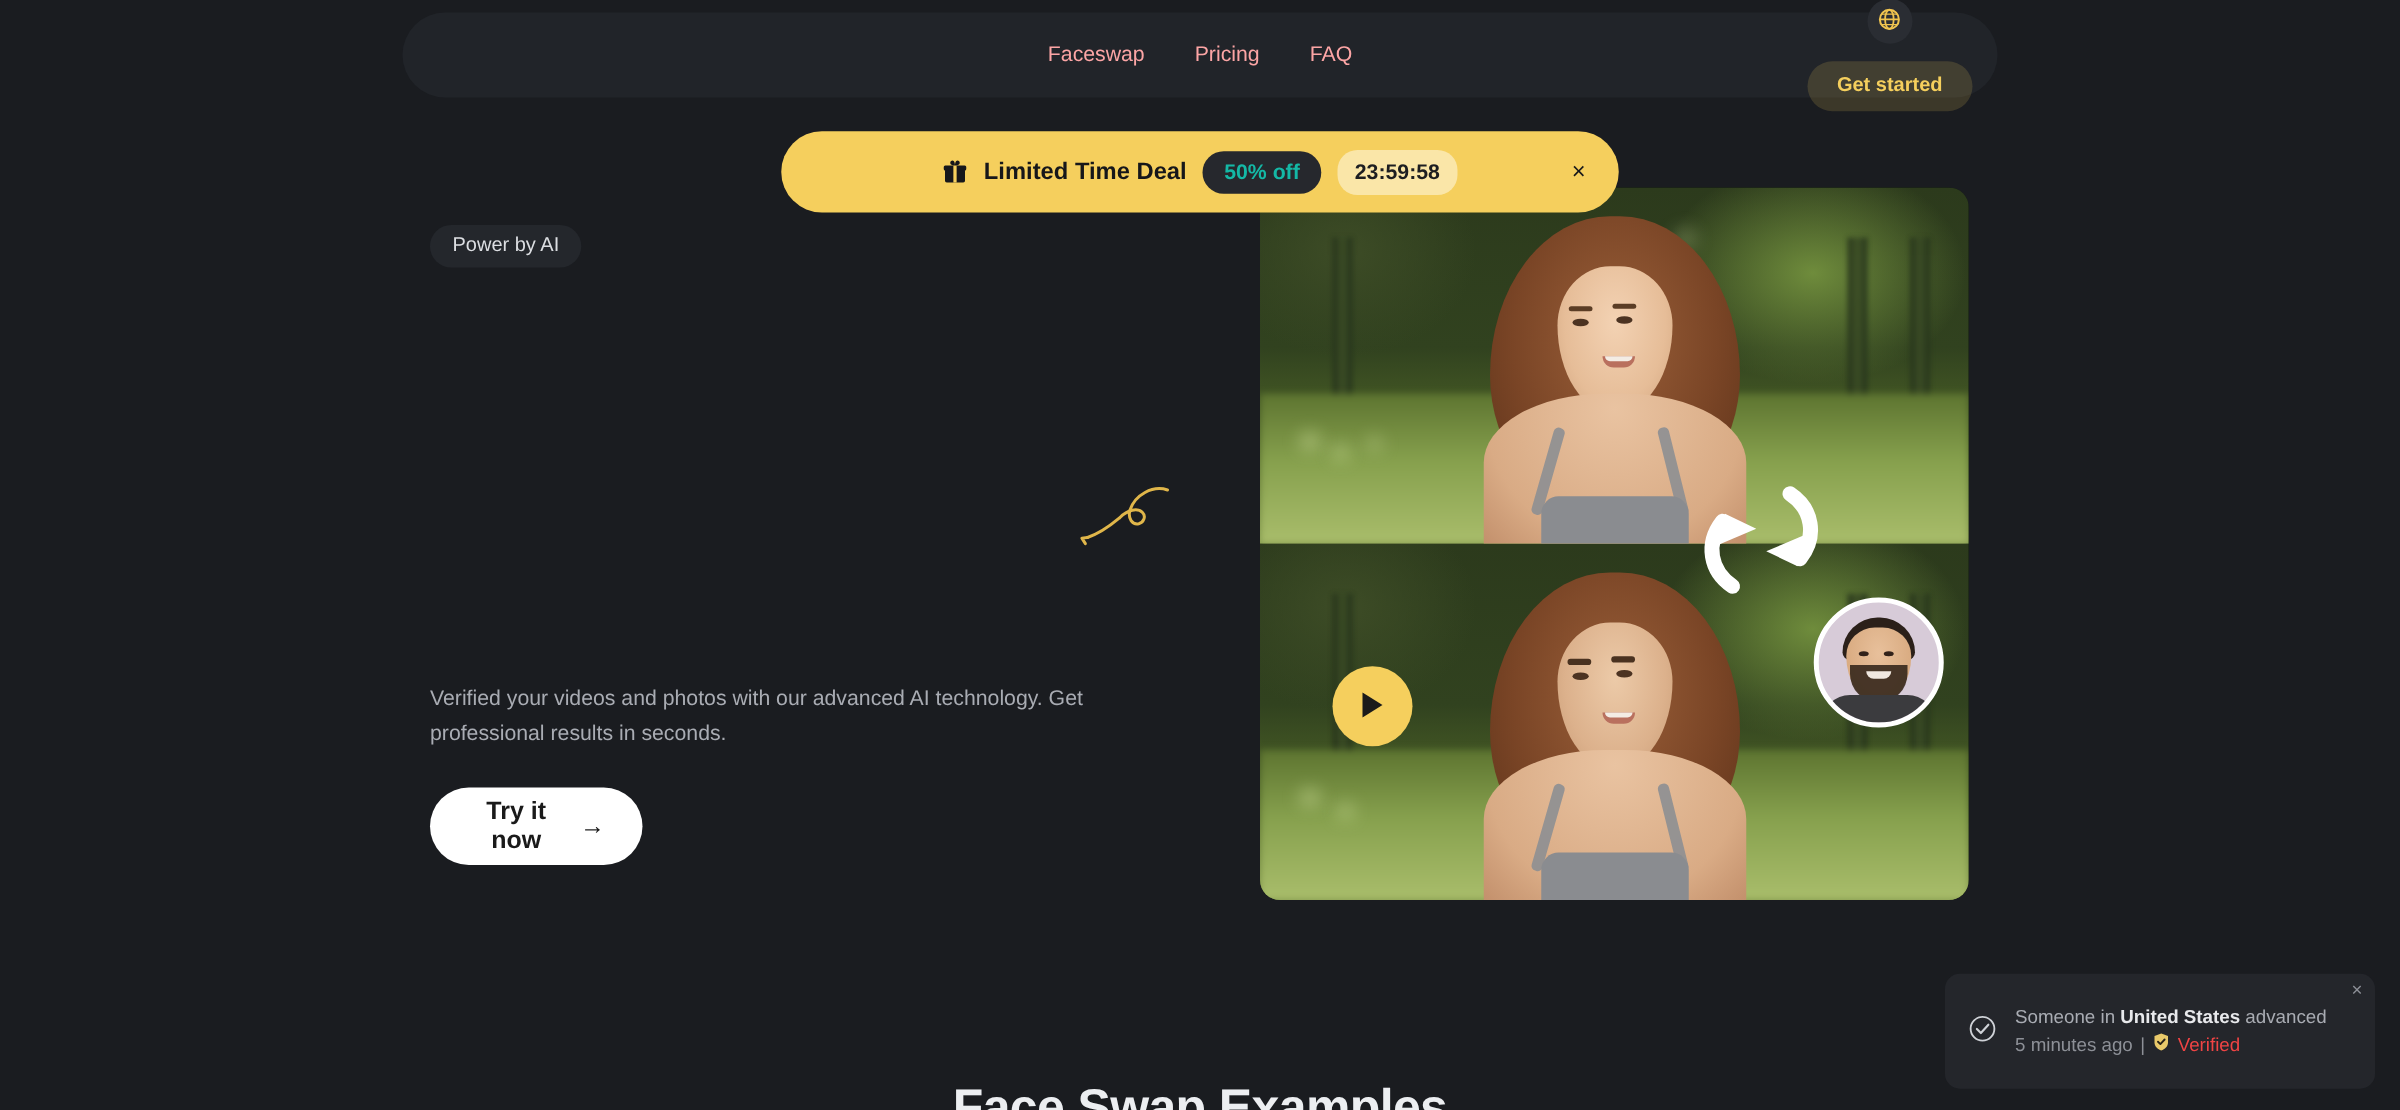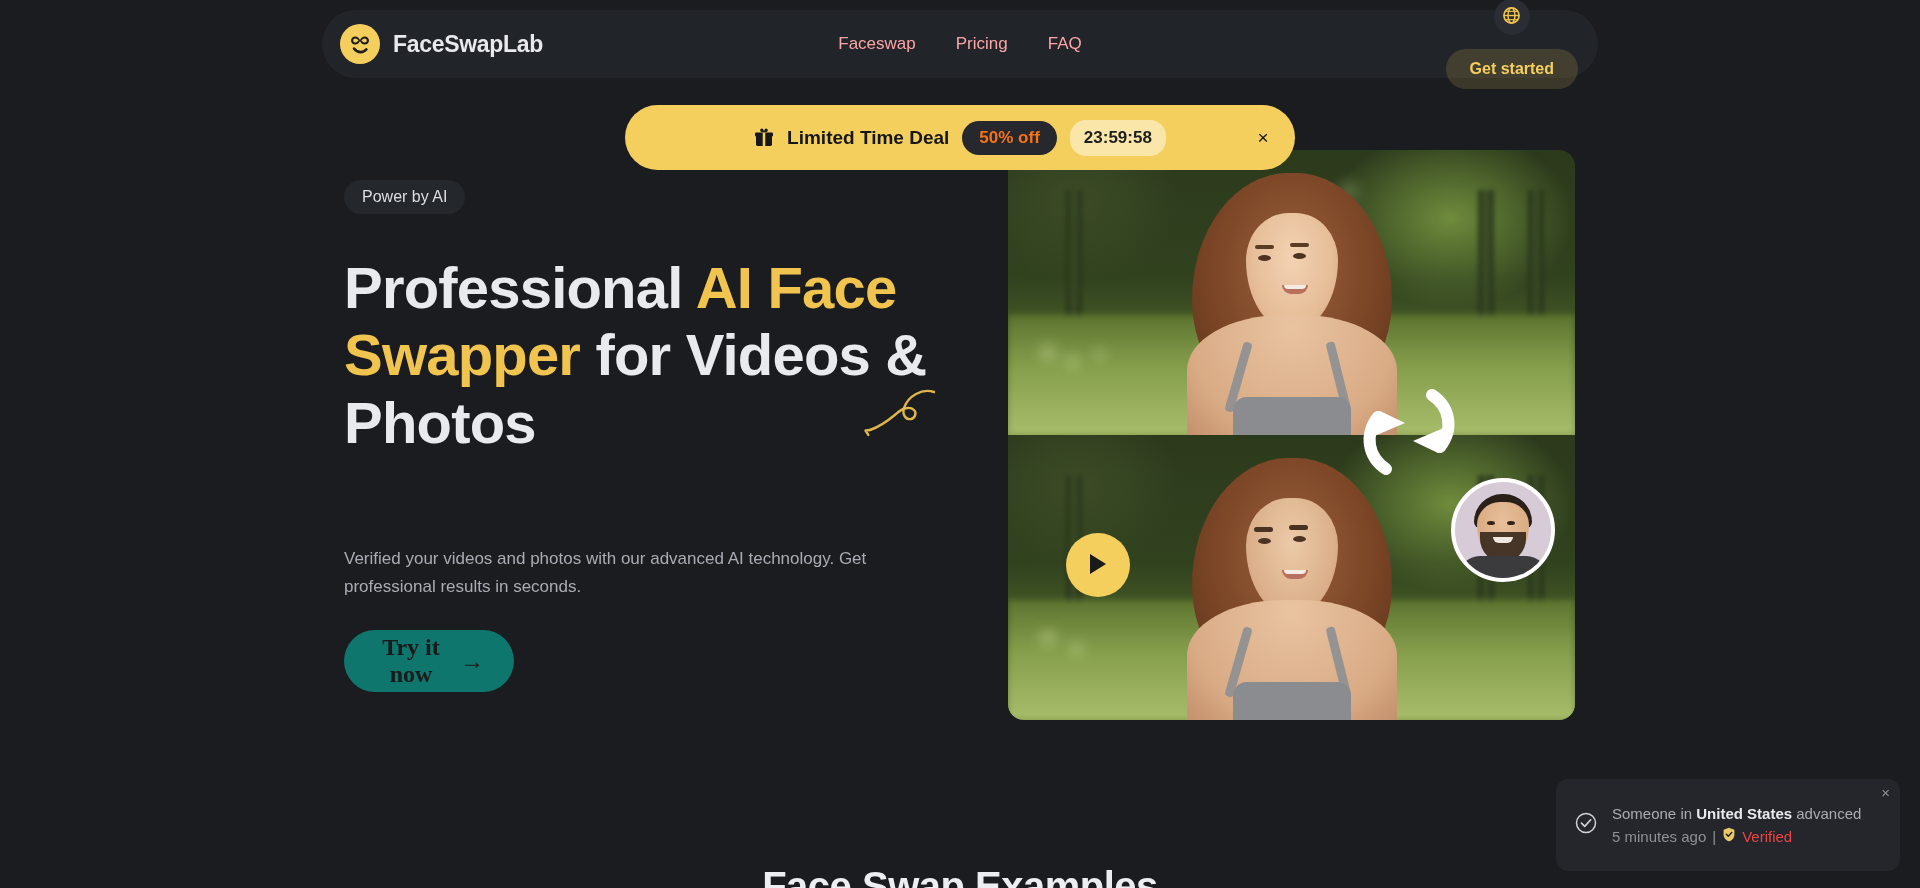--- a/index.html
+++ b/index.html
@@ -55,21 +55,21 @@
   #promo-banner {
     position: absolute; left: 625px; top: 105px;
     width: 670px; height: 65px;
     background: #f5cf5d; border-radius: 33px;
     display: flex; align-items: center; justify-content: center; gap: 13px;
     z-index: 5;
   }
   #promo-gift-icon { display: flex; align-items: center; }
   #promo-label { color: #16171a; font-size: 19px; font-weight: bold; white-space: nowrap; }
   #promo-discount {
-    background: #26282d; color: #f97316;
+    background: #26282d; color: #14b8a6;
     font-size: 17px; font-weight: bold;
     border-radius: 17px; padding: 7px 17px; white-space: nowrap;
   }
   #promo-timer {
     background: #fae6a8; color: #1d1e21;
     font-size: 17px; font-weight: bold;
     border-radius: 16px; padding: 8px 14px; white-space: nowrap;
   }
   #promo-close {
     position: absolute; right: 20px; top: 50%; transform: translateY(-50%);
@@ -90,26 +90,26 @@
     color: #e9eaee; letter-spacing: -0.8px;
   }
   .accent { color: #f0c44f; }
   #hero-arrow { position: absolute; left: 834px; top: 386px; }
   #hero-subtitle {
     position: absolute; left: 344px; top: 545px;
     width: 560px; color: #a9acb3; font-size: 17px; line-height: 1.62;
   }
   #try-now-button {
     position: absolute; left: 344px; top: 630px;
-    background: #0f766e; color: #1a1a1a;
-    font-size: 24px; font-weight: bold;
+    background: #ffffff; color: #1a1a1a;
+    font-size: 20px; font-weight: bold;
     border: none; border-radius: 32px;
     padding: 0 30px; height: 62px; width: 170px;
     cursor: pointer; display: flex; align-items: center; gap: 12px;
-    font-family: Liberation Serif, serif;
+    font-family: Liberation Sans, sans-serif;
   }
 
   
   #hero-video {
     position: absolute; left: 1008px; top: 150px;
     width: 567px; height: 570px;
     border-radius: 16px; overflow: hidden;
     background: #14210f;
   }
   .video-pane { position: absolute; left: 0; width: 567px; height: 285px; overflow: hidden; }
@@ -234,29 +234,20 @@
     position: absolute; left: 0; right: 0; top: 864px;
     text-align: center; color: #eceef1;
     font-size: 40px; font-weight: bold; letter-spacing: -0.5px;
   }
 </style>
 </head>
 <body>
 
 <div id="header-bar">
 
-  <div id="brand">
-    <div id="logo-mark">
-      <svg width="40" height="40" viewBox="0 0 40 40">
-        <path d="M11 16.5c0-2.3 1.9-4 4.2-4 2.5 0 4 2 4.8 3.6.8-1.6 2.3-3.6 4.8-3.6 2.3 0 4.2 1.7 4.2 4s-1.9 4.1-4.2 4.1c-2.5 0-4-2-4.8-3.6-.8 1.6-2.3 3.6-4.8 3.6-2.3 0-4.2-1.8-4.2-4.1zm4.2 1.9c1.6 0 2.7-1.3 3.4-2-.7-.7-1.8-1.9-3.4-1.9-1.1 0-2 .8-2 1.9s.9 2 2 2zm9.6 0c1.1 0 2-.9 2-2s-.9-1.9-2-1.9c-1.6 0-2.7 1.2-3.4 1.9.7.7 1.8 2 3.4 2z" fill="#1d1d1f"></path>
-        <path d="M14 24.5c1.6 2.3 4 3.6 6.6 3.6 2.3 0 4.3-1 5.8-2.7" stroke="#1d1d1f" stroke-width="2.6" fill="none" stroke-linecap="round"></path>
-      </svg>
-    </div>
-    <span id="brand-name">FaceSwapLab</span>
-  </div>
 
   <nav id="main-nav">
     <a class="nav-link" href="#">Faceswap</a>
     <a class="nav-link" href="#">Pricing</a>
     <a class="nav-link" href="#">FAQ</a>
   </nav>
 
   <div id="header-actions">
     <button id="language-button">
       <span>
@@ -283,21 +274,20 @@
     </svg>
   </span>
   <span id="promo-label">Limited Time Deal</span>
   <span id="promo-discount">50% off</span>
   <span id="promo-timer">23:59:58</span>
   <button id="promo-close">×</button>
 </div>
 
 <div id="hero-left">
   <div id="power-badge">Power by AI</div>
-  <h1 id="hero-title"><span>Professional </span><span class="accent">AI Face Swapper</span><span> for Videos &amp; Photos</span></h1>
 </div>
 
 <div id="hero-arrow">
   <svg width="104" height="56" viewBox="0 0 104 56">
     <path d="M100 6C88 2 74 10 70 22c-2 7 2 12 7 11 4-1 6-6 3-9-4-4-12-2-18 4-6 5-14 12-26 16" stroke="#e0b64a" stroke-width="2.4" fill="none" stroke-linecap="round"></path>
     <path d="M36 44l-4.5 0.5 2.8 4.4" stroke="#e0b64a" stroke-width="2.4" fill="none" stroke-linecap="round" stroke-linejoin="round"></path>
   </svg>
 </div>
 
 <p id="hero-subtitle">Verified your videos and photos with our advanced AI technology. Get professional results in seconds.</p>

